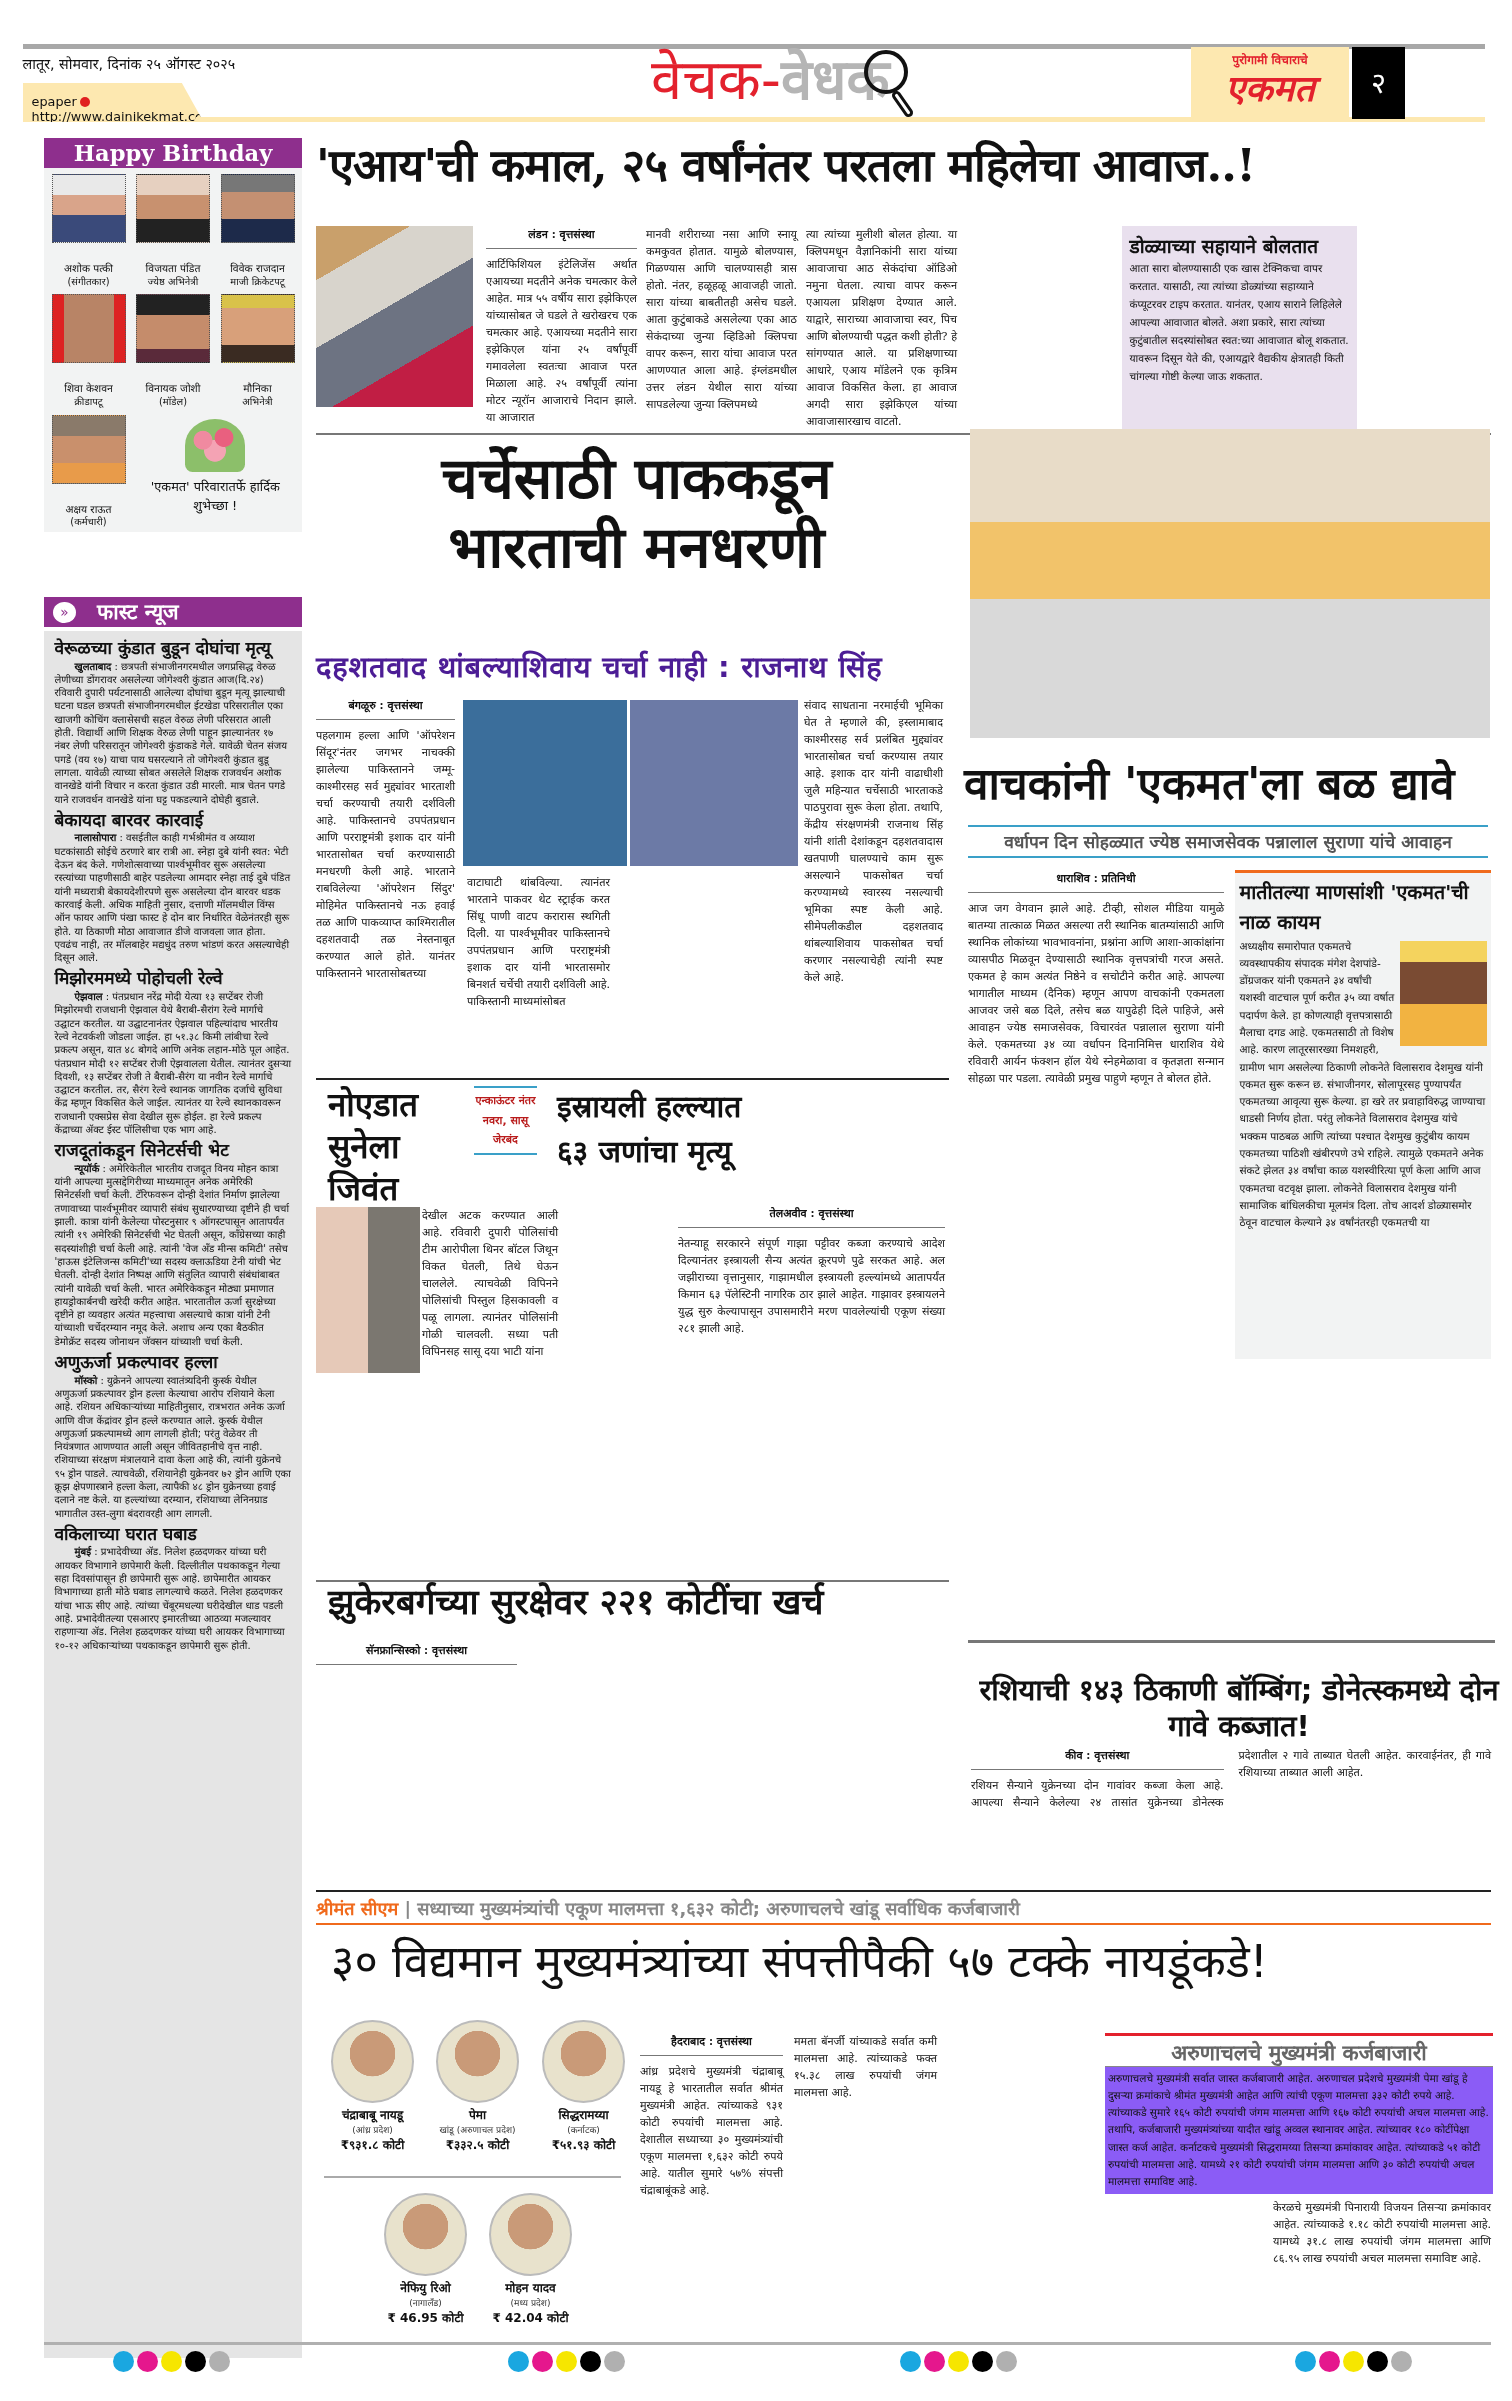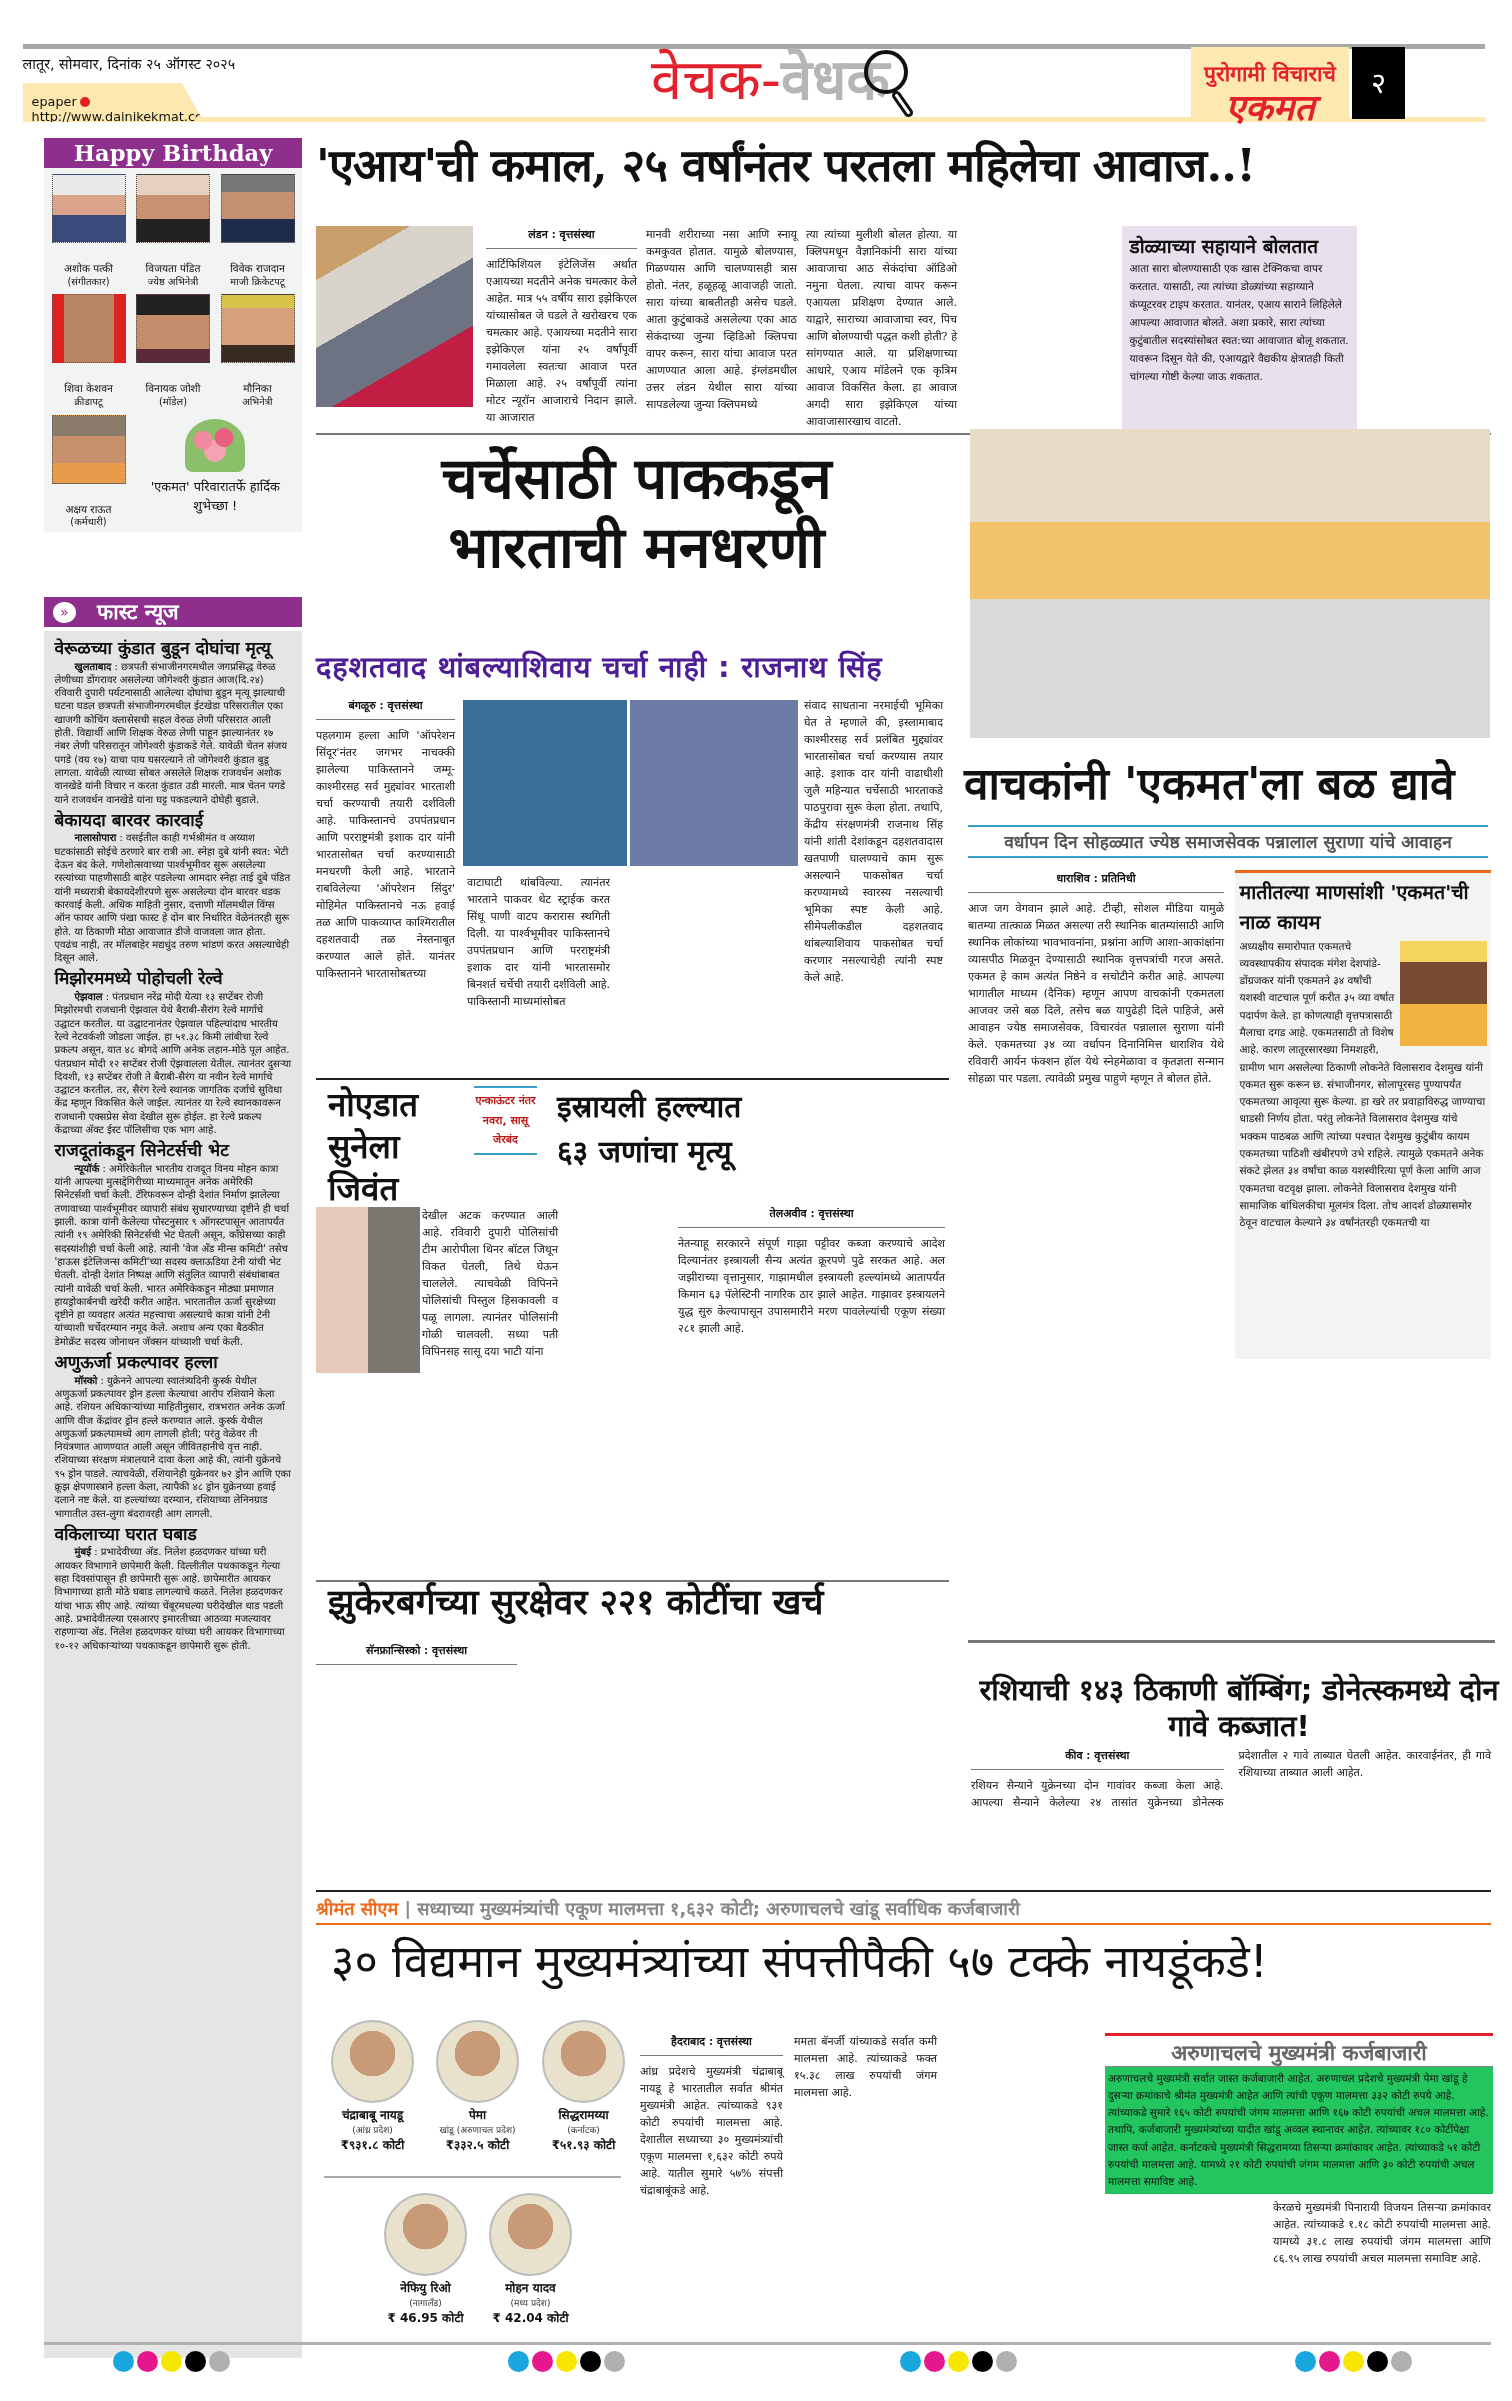--- a/index.html
+++ b/index.html
@@ -9,21 +9,21 @@
 #topline{left:22.6px;top:44px;width:1462px;height:4.5px;background:#a8a8a8}
 #dateline{left:22.6px;top:54px;font-size:14.3px}
 #epaper{left:22.6px;top:83px;width:181px;height:39px;background:#fde8b0;clip-path:polygon(0 0,88% 0,100% 100%,0 100%);font-size:12.8px;padding:10.5px 9px}
 #epaper .ico{display:inline-block;width:10.5px;height:10.5px;border-radius:50%;background:#e02020;vertical-align:middle;margin:0 3px}
 #yellowline{left:196px;top:117px;width:1289px;height:4.5px;background:#fde8b0}
 #brand{left:651px;top:47px;font-size:56px;line-height:66px}
 #brand .b1{color:#e3212d}#brand .b2{color:#b5b5b5;font-weight:bold}
 #lens{left:864px;top:50px;width:44px;height:44px;border:4.5px solid #111;border-radius:50%}
 #lensh{left:898px;top:89px;width:9px;height:30px;border:3px solid #111;border-radius:4.5px;transform:rotate(-35deg)}
 #logo{left:1191px;top:47px;width:158px;height:72px;background:#fde8b0;text-align:center;color:#e3212d}
-#logo .t{font-size:21px;font-weight:bold;padding-top:12px}
+#logo .t{font-size:12px;font-weight:bold;padding-top:4px}
 #logo .m{font-size:36px;font-weight:bold;font-style:italic;line-height:41px}
 #pageno{left:1352px;top:47px;width:53px;height:72px;background:#000;color:#fff;font-size:29px;text-align:center;line-height:72px}
 
 #leftcol{left:44px;top:138px;width:258px;background:#f2f3f3}
 #hb-head{background:#8e2f8d;color:#fff;font-family:"DejaVu Serif",serif;font-weight:bold;font-size:22.6px;text-align:center;height:30px;line-height:30px}
 #hb-grid{display:grid;grid-template-columns:repeat(3,1fr);gap:6px 7.5px;padding:6px 6px 3px}
 .hb-card{text-align:center}
 .hb-photo{height:69px;border:1.5px dotted #555;margin:0 1.5px}
 .hb-name{font-size:10.5px;line-height:13.6px;margin-top:19px}
 .hb-role{font-size:9.8px;line-height:12.8px}
@@ -69,21 +69,21 @@
 #cm-strip{left:316px;top:1896px;width:1175px;border-bottom:2.3px solid #f06a1c;padding-bottom:3px;font-size:18px;font-weight:bold;color:#888}
 #cm-strip .tag{color:#f06a1c}
 #cm-h{left:331px;top:1928px;font-size:45px;line-height:68px}
 .cm-card{position:absolute;text-align:center;width:105px}
 .cm-photo{width:83px;height:83px;border-radius:50%;margin:0 auto 3px;border:2.3px solid #bbb;background:radial-gradient(circle at 50% 40%,#c99a78 0 22.6px,#e8e2cc 23px)}
 .cm-name{font-size:12px;font-weight:bold}
 .cm-state{font-size:9px;color:#333}
 .cm-val{font-size:12px;font-weight:bold}
 #arun-box{left:1105px;top:2033px;width:388px;border-top:3.8px solid #e3212d;padding-top:1.5px}
 #arun-box .h{font-size:21px;font-weight:bold;color:#666;border-bottom:1.5px solid #888;text-align:center}
-#arun-box .b{font-size:10.5px;line-height:17.3px;background:#22c55e;padding:3px}
+#arun-box .b{font-size:10.5px;line-height:17.3px;background:#8b5cf6;padding:3px}
 .reg{position:absolute;display:flex;gap:3px}
 .reg span{width:21px;height:21px;border-radius:50%;display:inline-block}
 .bot-hr{position:absolute;top:2342px;height:3px;background:#b0b0b0}
 </style>
 </head>
 <body>
 
 <div class="abs" id="topline"></div>
 <div class="abs" id="dateline">लातूर, सोमवार, दिनांक २५ ऑगस्ट २०२५</div>
 <div class="abs" id="epaper">

